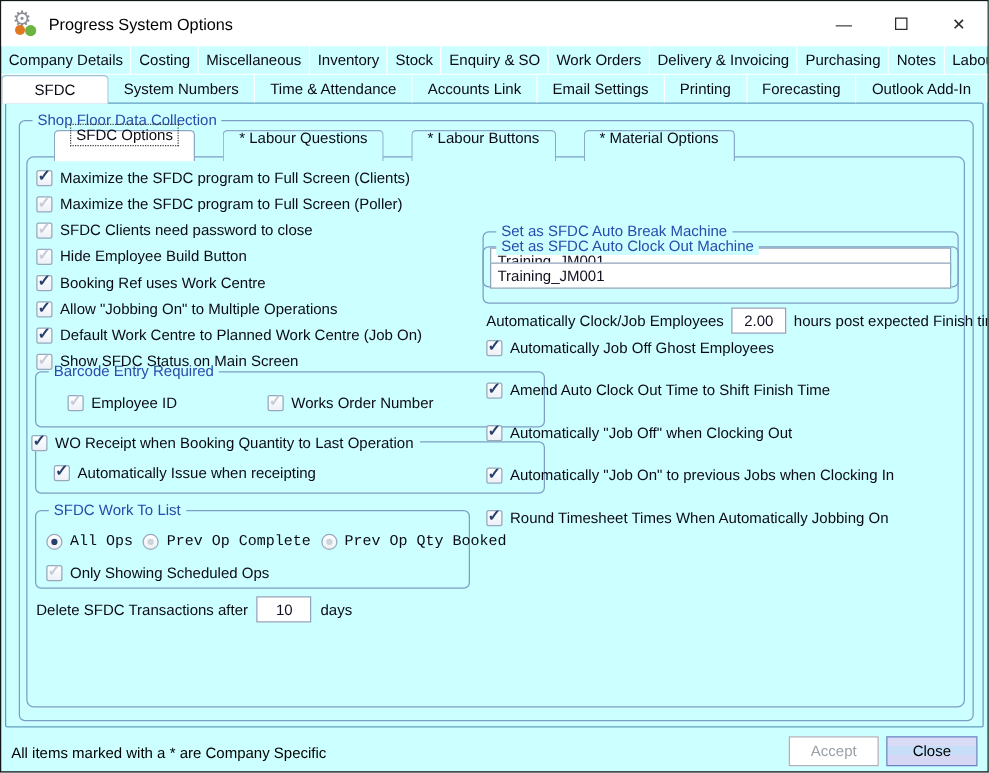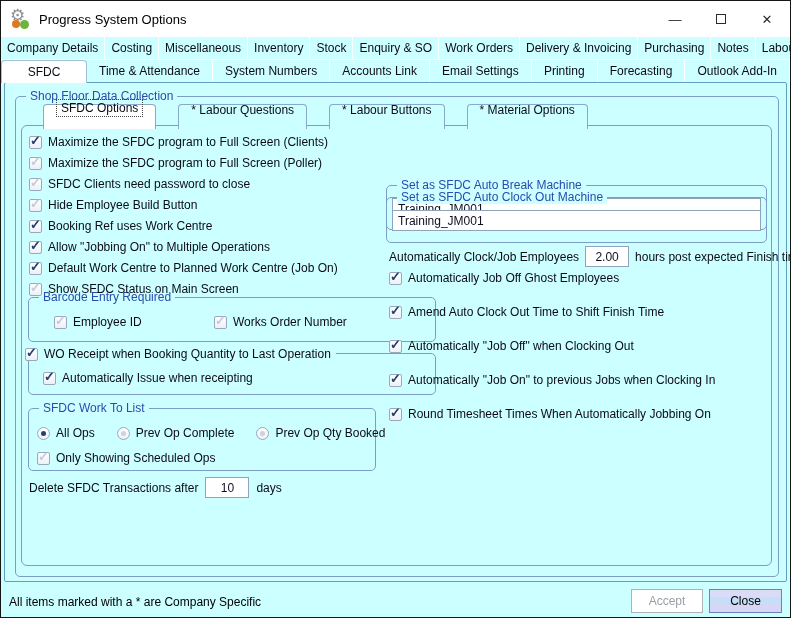--- a/index.html
+++ b/index.html
@@ -73,21 +73,21 @@
 
   #barcode-group { left:27px; top:296px; width:408px; height:45px; }
   #barcode-group .check-emp { position:absolute; left:25px; top:17px; }
   #barcode-group .check-wo { position:absolute; left:185px; top:17px; }
 
   #wo-group { left:27px; top:352px; width:408px; height:42px; }
   #wo-group .legend { position:absolute; top:-7px; left:-4px; background:#ccffff; padding-right:5px; }
   #wo-group .inner-check { position:absolute; left:14px; top:17px; }
 
   #worklist-group { left:27px; top:407px; width:348px; height:63px; }
-  #worklist-group .radio-row { position:absolute; left:8px; top:17px; display:flex; gap:22px; }
+  #worklist-group .radio-row { position:absolute; left:8px; top:17px; display:flex; gap:8px;font-family:Liberation Mono, monospace; }
   #worklist-group .sched-check { position:absolute; left:8px; top:42px; }
 
   #delete-row { left:28px; top:476px; display:flex; align-items:center; gap:7px; }
 
   #auto-break-group { left:385px; top:140px; width:381px; height:45px;margin-top:44px; }
   #auto-clockout-group { left:385px; top:196px; width:381px; height:46px; }
   .machine-input { position:absolute; left:5px; top:12px; width:calc(100% - 10px); }
 
   #clock-line { left:388px; top:245px; display:flex; align-items:center; gap:6px; white-space:nowrap; }
   #right-col { left:388px; top:270px; display:flex; flex-direction:column; gap:20px; }
@@ -122,22 +122,22 @@
     <div class="tab1">Enquiry &amp; SO</div>
     <div class="tab1">Work Orders</div>
     <div class="tab1">Delivery &amp; Invoicing</div>
     <div class="tab1">Purchasing</div>
     <div class="tab1">Notes</div>
     <div class="tab1">Labour</div>
   </div>
 
   <div class="tabrow2">
     <div class="tab2 selected">SFDC</div>
+    <div class="tab2">System Numbers</div>
     <div class="tab2">Time &amp; Attendance</div>
-    <div class="tab2">System Numbers</div>
     <div class="tab2">Accounts Link</div>
     <div class="tab2">Email Settings</div>
     <div class="tab2">Printing</div>
     <div class="tab2">Forecasting</div>
     <div class="tab2">Outlook Add-In</div>
   </div>
 
   <div class="page-frame"></div>
 
   <div class="group" id="shopfloor-group">

